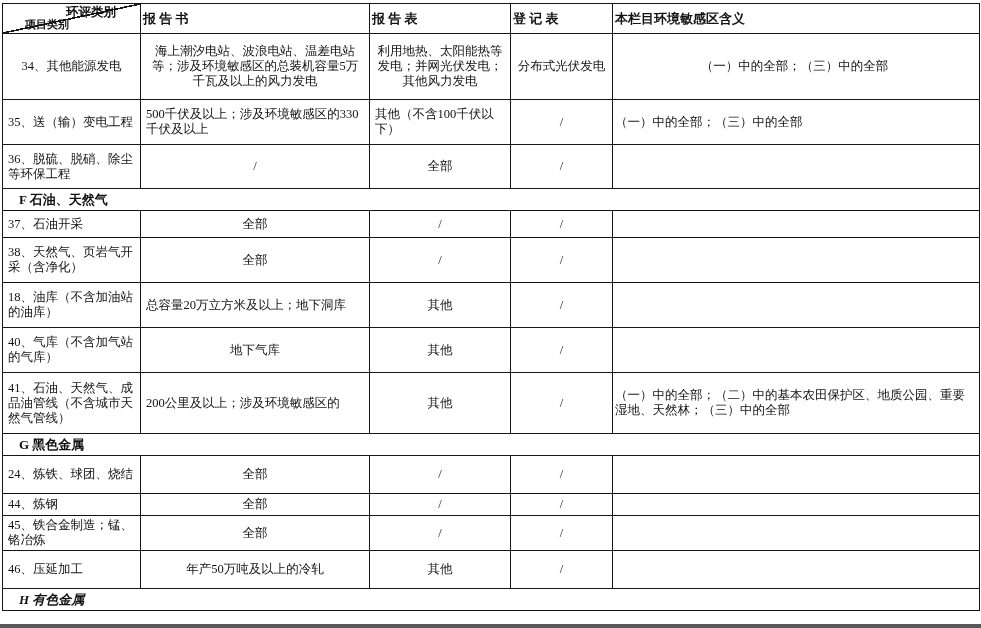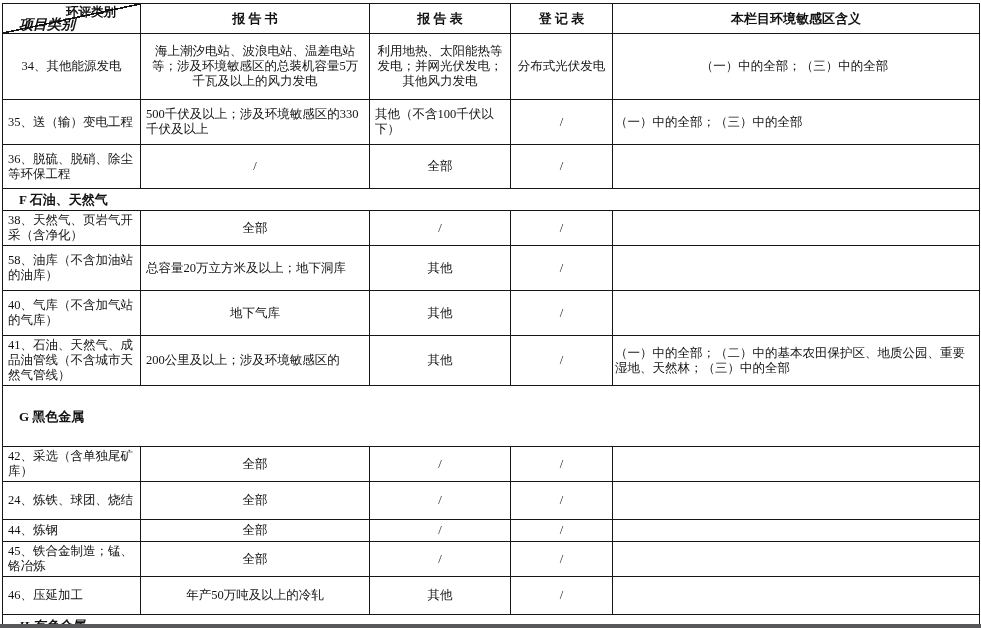--- a/index.html
+++ b/index.html
@@ -21,39 +21,39 @@
     padding:2px 5px;
     font-size:12.5px;
     line-height:15px;
     vertical-align:middle;
     overflow:hidden;
     word-break:break-all;
   }
   thead th{
     font-weight:bold;
     font-size:13px;
-    text-align:center;
+    text-align:left;
     height:30px;
     padding:1px 2px;
   }
   
   .diag-cell{position:relative;padding:0;}
   .diag{
     position:absolute;inset:0;
     background-image:linear-gradient(to bottom right,
       transparent calc(50% - 0.8px), #161616 calc(50% - 0.8px),
       #161616 calc(50% + 0.8px), transparent calc(50% + 0.8px));
   }
   .diag-top{
     position:absolute;top:1px;right:24px;
     font-weight:bold;font-size:12.5px;
   }
   .diag-bottom{
-    position:absolute;bottom:1px;left:16px;
-    font-weight:bold;font-size:14px;font-style:italic;
+    position:absolute;bottom:1px;left:22px;
+    font-weight:bold;font-size:11px;
   }
   .al-left{text-align:left;}
   .al-center{text-align:center;}
   td.col1{padding-left:5px;}
   td.col5{padding-left:2px;}
   td.section-cell{
     font-weight:bold;
     font-size:13px;
     text-align:left;
     padding-left:16px;
@@ -124,28 +124,35 @@
         <td class="al-left col1">36、脱硫、脱硝、除尘等环保工程</td>
         <td class="al-center col2">/</td>
         <td class="al-center col3">全部</td>
         <td class="al-center col4">/</td>
         <td class="al-left col5"></td>
       </tr>
       <tr>
         <td colspan="5" class="section-cell">F 石油、天然气</td>
       </tr>
       <tr>
+        <td class="al-left col1">37、石油开采</td>
+        <td class="al-center col2">全部</td>
+        <td class="al-center col3">/</td>
+        <td class="al-center col4">/</td>
+        <td class="al-left col5"></td>
+      </tr>
+      <tr>
         <td class="al-left col1">38、天然气、页岩气开采（含净化）</td>
         <td class="al-center col2">全部</td>
         <td class="al-center col3">/</td>
         <td class="al-center col4">/</td>
         <td class="al-left col5"></td>
       </tr>
       <tr>
-        <td class="al-left col1">58、油库（不含加油站的油库）</td>
+        <td class="al-left col1">18、油库（不含加油站的油库）</td>
         <td class="al-left col2">总容量20万立方米及以上；地下洞库</td>
         <td class="al-center col3">其他</td>
         <td class="al-center col4">/</td>
         <td class="al-left col5"></td>
       </tr>
       <tr>
         <td class="al-left col1">40、气库（不含加气站的气库）</td>
         <td class="al-center col2">地下气库</td>
         <td class="al-center col3">其他</td>
         <td class="al-center col4">/</td>
@@ -153,27 +160,20 @@
       </tr>
       <tr>
         <td class="al-left col1">41、石油、天然气、成品油管线（不含城市天然气管线）</td>
         <td class="al-left col2">200公里及以上；涉及环境敏感区的</td>
         <td class="al-center col3">其他</td>
         <td class="al-center col4">/</td>
         <td class="al-left col5">（一）中的全部；（二）中的基本农田保护区、地质公园、重要湿地、天然林；（三）中的全部</td>
       </tr>
       <tr>
         <td colspan="5" class="section-cell">G 黑色金属</td>
-      </tr>
-      <tr>
-        <td class="al-left col1">42、采选（含单独尾矿库）</td>
-        <td class="al-center col2">全部</td>
-        <td class="al-center col3">/</td>
-        <td class="al-center col4">/</td>
-        <td class="al-left col5"></td>
       </tr>
       <tr>
         <td class="al-left col1">24、炼铁、球团、烧结</td>
         <td class="al-center col2">全部</td>
         <td class="al-center col3">/</td>
         <td class="al-center col4">/</td>
         <td class="al-left col5"></td>
       </tr>
       <tr>
         <td class="al-left col1">44、炼钢</td>

